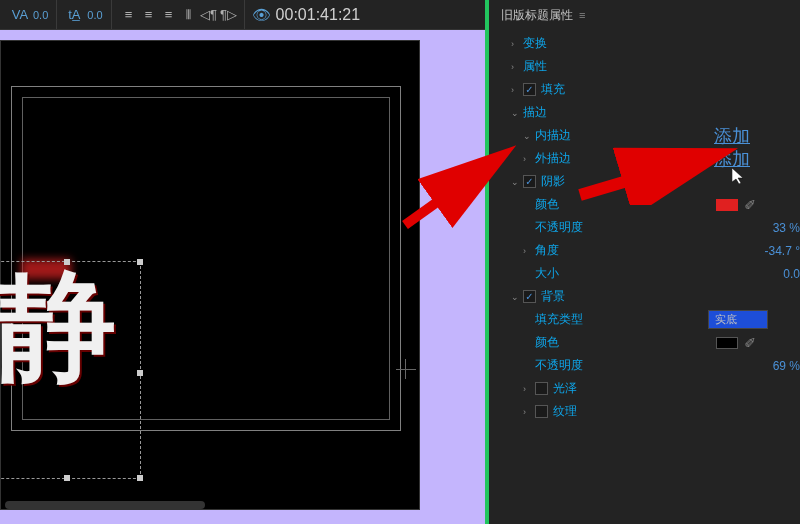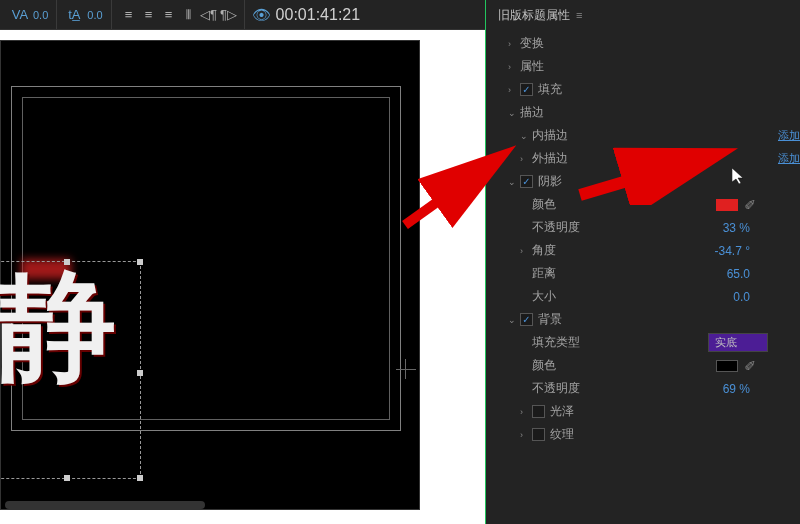--- a/index.html
+++ b/index.html
@@ -15,21 +15,21 @@
       width: 800px;
       height: 524px;
       overflow: hidden;
       display: flex;
     }
     
     
     .left-panel {
       width: 485px;
       height: 524px;
-      background: #ffffff;
+      background: #c4b5fd;
       position: relative;
     }
     
     .toolbar {
       height: 30px;
       background: #232323;
       display: flex;
       align-items: center;
       padding: 0 5px;
       gap: 2px;
@@ -169,21 +169,21 @@
     .arrow1, .arrow2 {
       position: absolute;
       z-index: 100;
     }
     
     
     .right-panel {
       width: 315px;
       height: 524px;
       background: #232323;
-      border-left: 1px solid #22c55e;
+      border-left: 4px solid #22c55e;
     }
     
     .panel-header {
       height: 30px;
       display: flex;
       align-items: center;
       padding: 0 12px;
       gap: 6px;
       color: #c0c0c0;
       font-size: 12px;
@@ -206,36 +206,36 @@
     }
     
     .expand-arrow {
       width: 12px;
       color: #888;
       font-size: 9px;
       cursor: pointer;
     }
     
     .prop-label {
-      color: #a3a3a3;
+      color: #0ea5e9;
       font-size: 12px;
       flex: 0 0 auto;
     }
     
     .prop-value {
       color: #4a90d6;
       font-size: 12px;
       margin-left: auto;
-      margin-right: 50px;
     }
     
     .prop-value-link {
       color: #4a90d6;
-      font-size: 11px;
+      font-size: 18px;
       margin-left: auto;
+      margin-right: 50px;
       text-decoration: underline;
       cursor: pointer;
     }
     
     .checkbox {
       width: 13px;
       height: 13px;
       border: 1px solid #555;
       background: #1a1a1a;
       margin-right: 5px;
@@ -259,21 +259,21 @@
     }
     
     .eyedropper {
       color: #888;
       font-size: 14px;
       margin-right: 44px;
       cursor: pointer;
     }
     
     .dropdown {
-      background: #4c1d95;
+      background: #1d4ed8;
       border: 1px solid #444;
       color: #c0c0c0;
       padding: 1px 6px;
       font-size: 11px;
       margin-left: auto;
       margin-right: 32px;
       width: 60px;
     }
     
     .indent1 { padding-left: 22px; }
@@ -418,24 +418,20 @@
     <div class="prop-row indent3">
       <span class="prop-label">不透明度</span>
       <span class="prop-value">33 %</span>
     </div>
     <div class="prop-row indent2">
       <span class="expand-arrow">›</span>
       <span class="prop-label">角度</span>
       <span class="prop-value">-34.7 °</span>
     </div>
     <div class="prop-row indent3">
-      <span class="prop-label">距离</span>
-      <span class="prop-value">65.0</span>
-    </div>
-    <div class="prop-row indent3">
       <span class="prop-label">大小</span>
       <span class="prop-value">0.0</span>
     </div>
     <div class="prop-row indent1">
       <span class="expand-arrow">⌄</span>
       <span class="checkbox checked"></span>
       <span class="prop-label">背景</span>
     </div>
     <div class="prop-row indent3">
       <span class="prop-label">填充类型</span>

